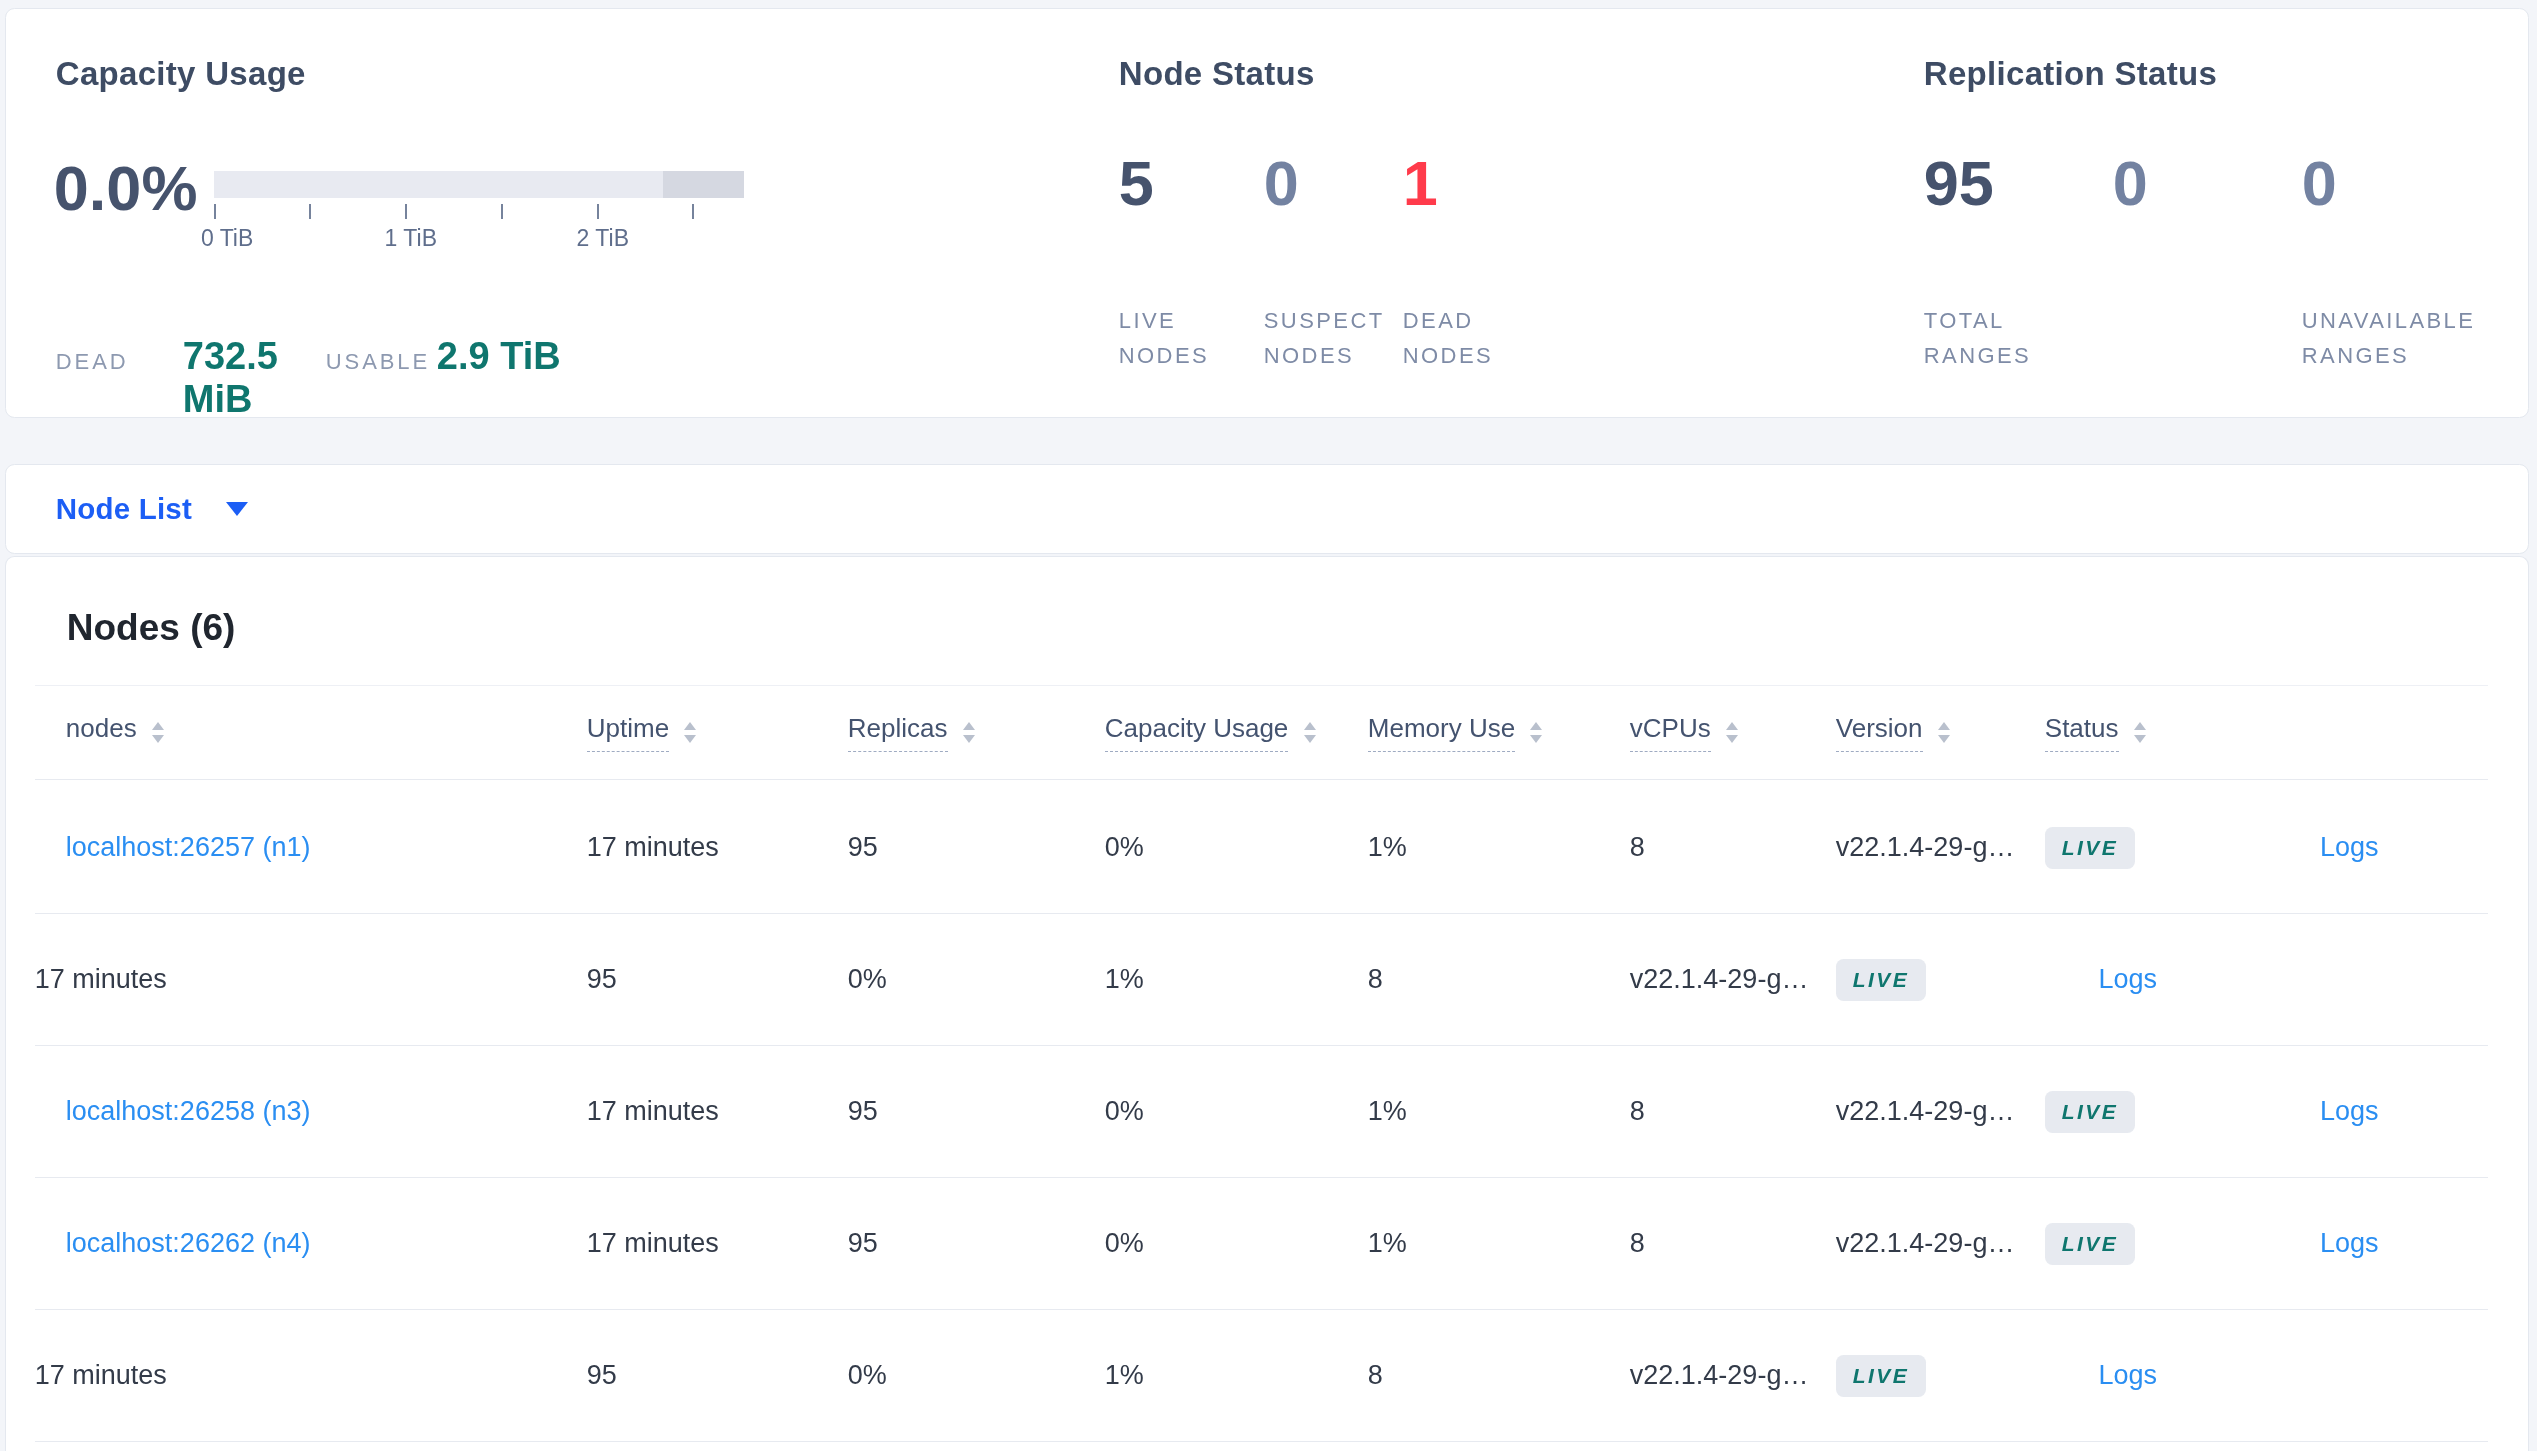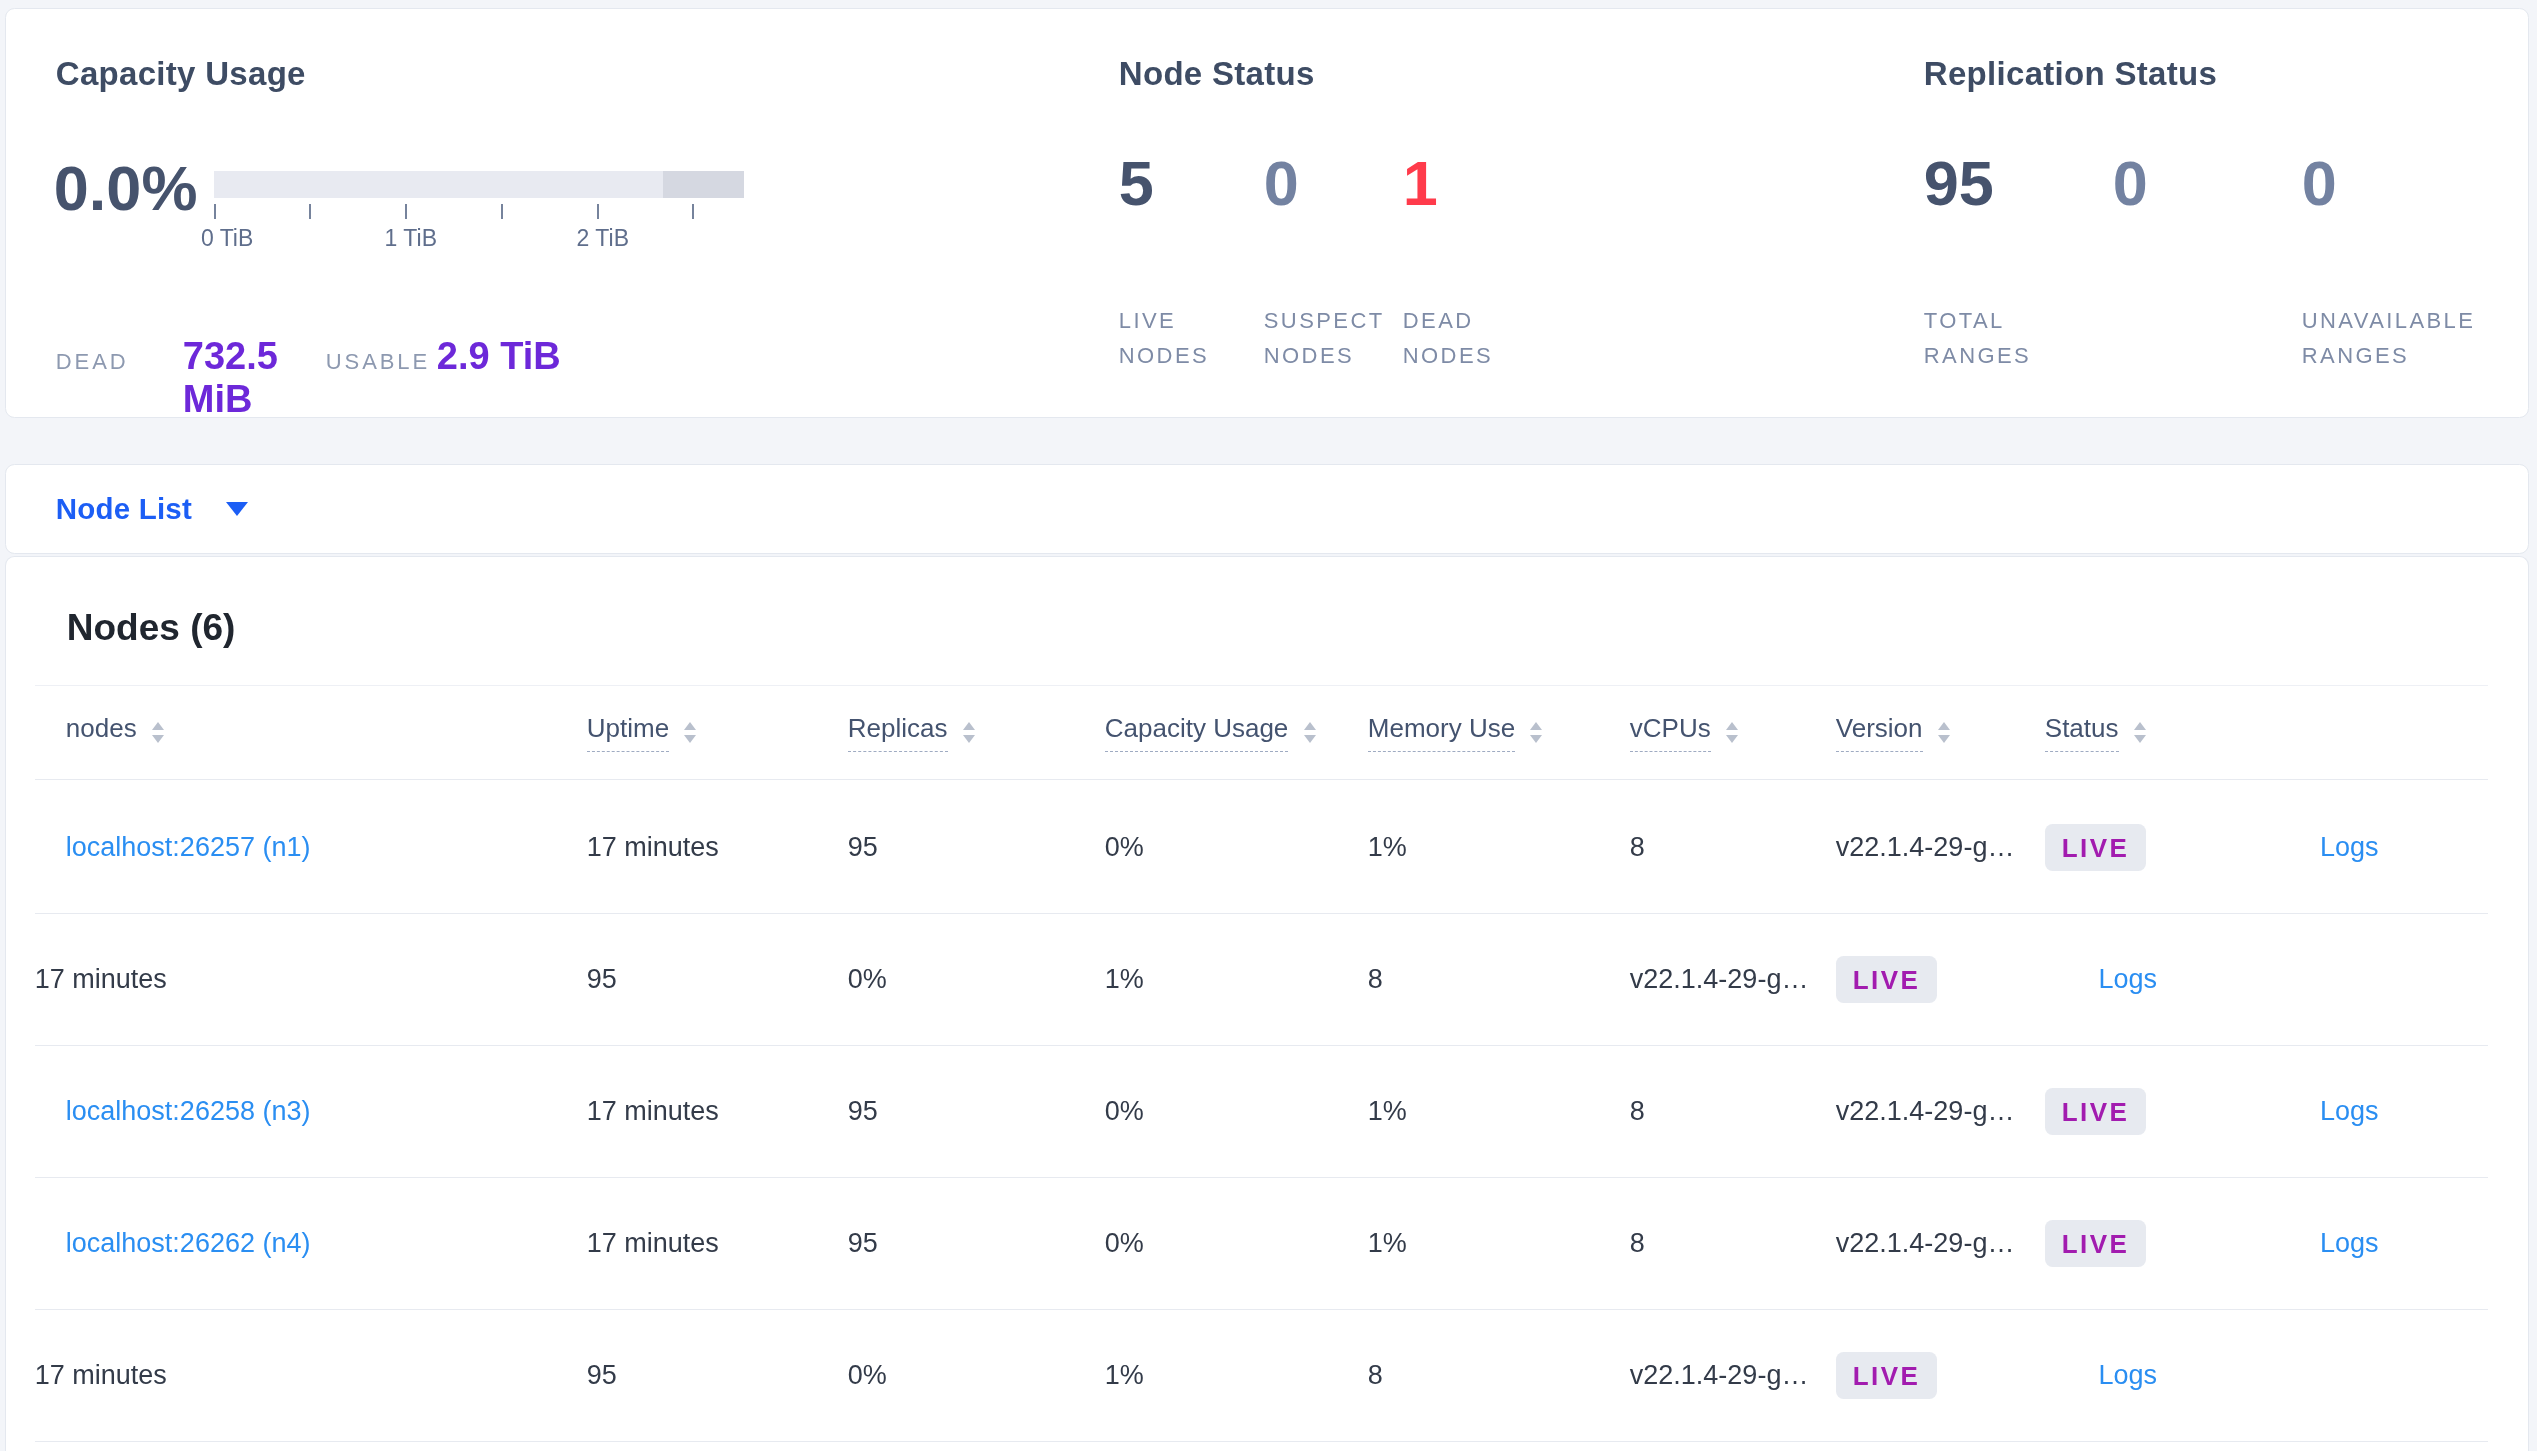--- a/index.html
+++ b/index.html
@@ -33,21 +33,21 @@
   #cap-bar-dark { position:absolute; right:0; top:0; width:81px; height:27px; background:#d5d8e1; }
   .tickrow { position:relative; height:15.2px; margin-top:6.7px; }
   .tick { position:absolute; top:0; width:1.9px; height:14.3px; background:#76839c; }
   .ticklabels { position:relative; height:29px; margin-top:5.7px; }
   .ticklabel {
     position:absolute; transform:translateX(-50%);
     font-size:23px; color:#5f6e8c; white-space:nowrap;
   }
   #cap-usage-row { position:absolute; left:50px; top:326px; display:flex; align-items:baseline; }
   .usage-label { font-size:22px; letter-spacing:2.9px; color:#8d99b0; }
-  .usage-value { font-size:38px; font-weight:700; color:#6d28d9; }
+  .usage-value { font-size:38px; font-weight:700; color:#0f766e; }
   #used-label   { width:127px; }
   #used-value   { width:143px; }
   #usable-label { width:111px; }
 
   
   .stat-row { position:absolute; top:143px; display:flex; }
   .stat-block { display:flex; flex-direction:column; justify-content:space-between; height:221px; }
   .stat-label {
     font-size:22px; letter-spacing:2.4px; line-height:35px; color:#7e8ba6;
   }
@@ -97,21 +97,21 @@
   .tri-up { width:0; height:0; border-left:6.7px solid transparent; border-right:6.7px solid transparent; border-bottom:8.6px solid #b9c0cd; }
   .tri-down { width:0; height:0; border-left:6.7px solid transparent; border-right:6.7px solid transparent; border-top:8.6px solid #b9c0cd; }
 
   #tbody { position:absolute; left:29px; right:40px; top:225px; }
   .trow { height:132px; border-bottom:1.9px solid #e7eaf0; font-size:27px; color:#333b49; }
   .cell-node { padding-left:31px; }
   a.nodelink, a.logslink { color:#2a8ef2; text-decoration:none; cursor:pointer; }
   .cell-logs { text-align:center; padding-right:53px; }
   .badge {
     display:inline-block; padding:10.5px 17px; background:#e7eaf0; border-radius:7.6px;
-    font-size:26px; font-weight:700; letter-spacing:2.4px; color:#a21caf; line-height:1;
+    font-size:21px; font-weight:700; letter-spacing:2.4px; color:#0f766e; line-height:1;font-style:italic;
   }
 </style>
 </head>
 <body>
 
 <div class="card" id="summary-card">
 
   <div class="panel-title" id="cap-title">Capacity Usage</div>
   <div class="big-num num-dark" id="cap-percent">0.0%</div>
 

